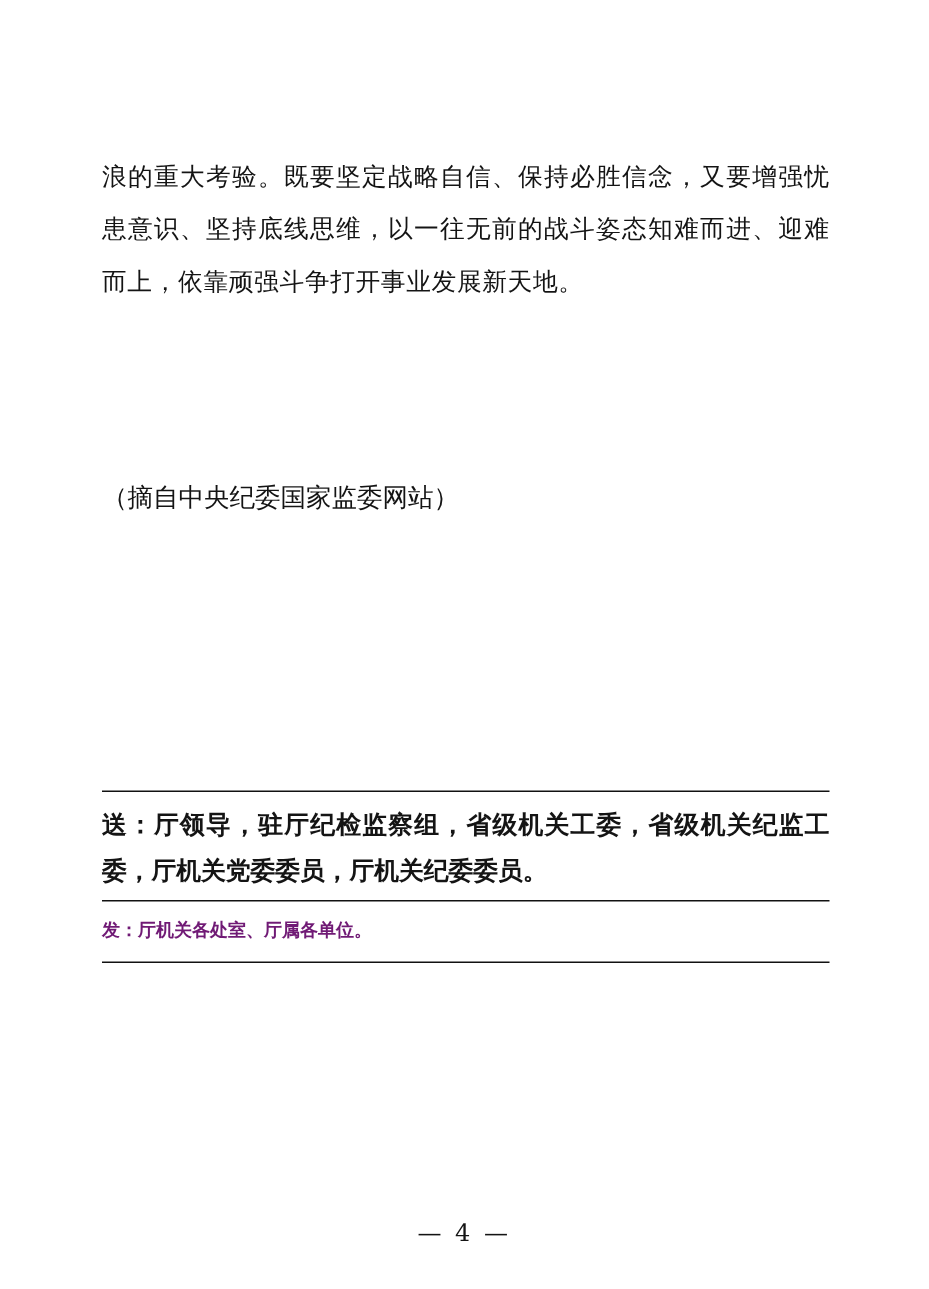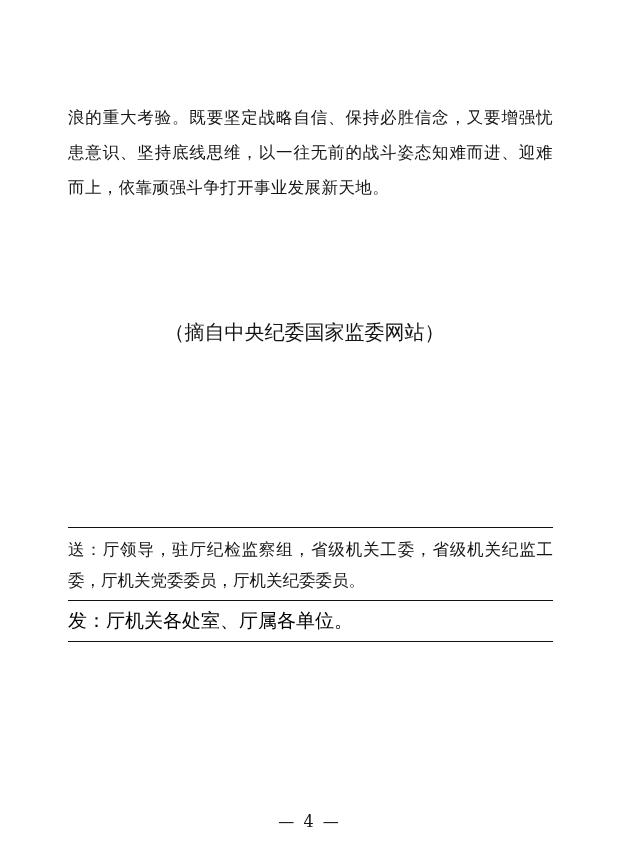--- a/index.html
+++ b/index.html
@@ -39,51 +39,52 @@
     color: #141414;
   }
   .para.indent {
     text-indent: 2em;
   }
   .para + .para {
     margin-top: 0px;
   }
   .spacer-1 { height: 112px; }
   .source-line {
-    font-size: 20px;
+    font-size: 17px;
     line-height: 30px;
-    text-align: center;
+    text-align: left;
     padding-right: 12px;
     color: #141414;
   }
   .rule-block {
     position: absolute;
     left: 68px;
     top: 527px;
     width: 485px;
+    font-weight: bold;
   }
   .hr {
     border: 0;
     border-top: 1.3px solid #111111;
     margin: 0;
     width: 485px;
   }
   .dist-body {
     font-size: 16.5px;
     line-height: 31px;
     padding: 6px 0 4px 0;
     text-align: justify;
     text-justify: inter-ideograph;
     color: #141414;
   }
   .dist-row-2 {
-    font-size: 19px;
+    font-size: 12px;
     line-height: 31px;
     padding: 4px 0 5px 0;
-    color: #000000;
+    color: #701a75;
   }
   .footer {
     position: absolute;
     left: 0;
     top: 812px;
     width: 619px;
     text-align: center;
     font-size: 16px;
     color: #141414;
     letter-spacing: 2px;

